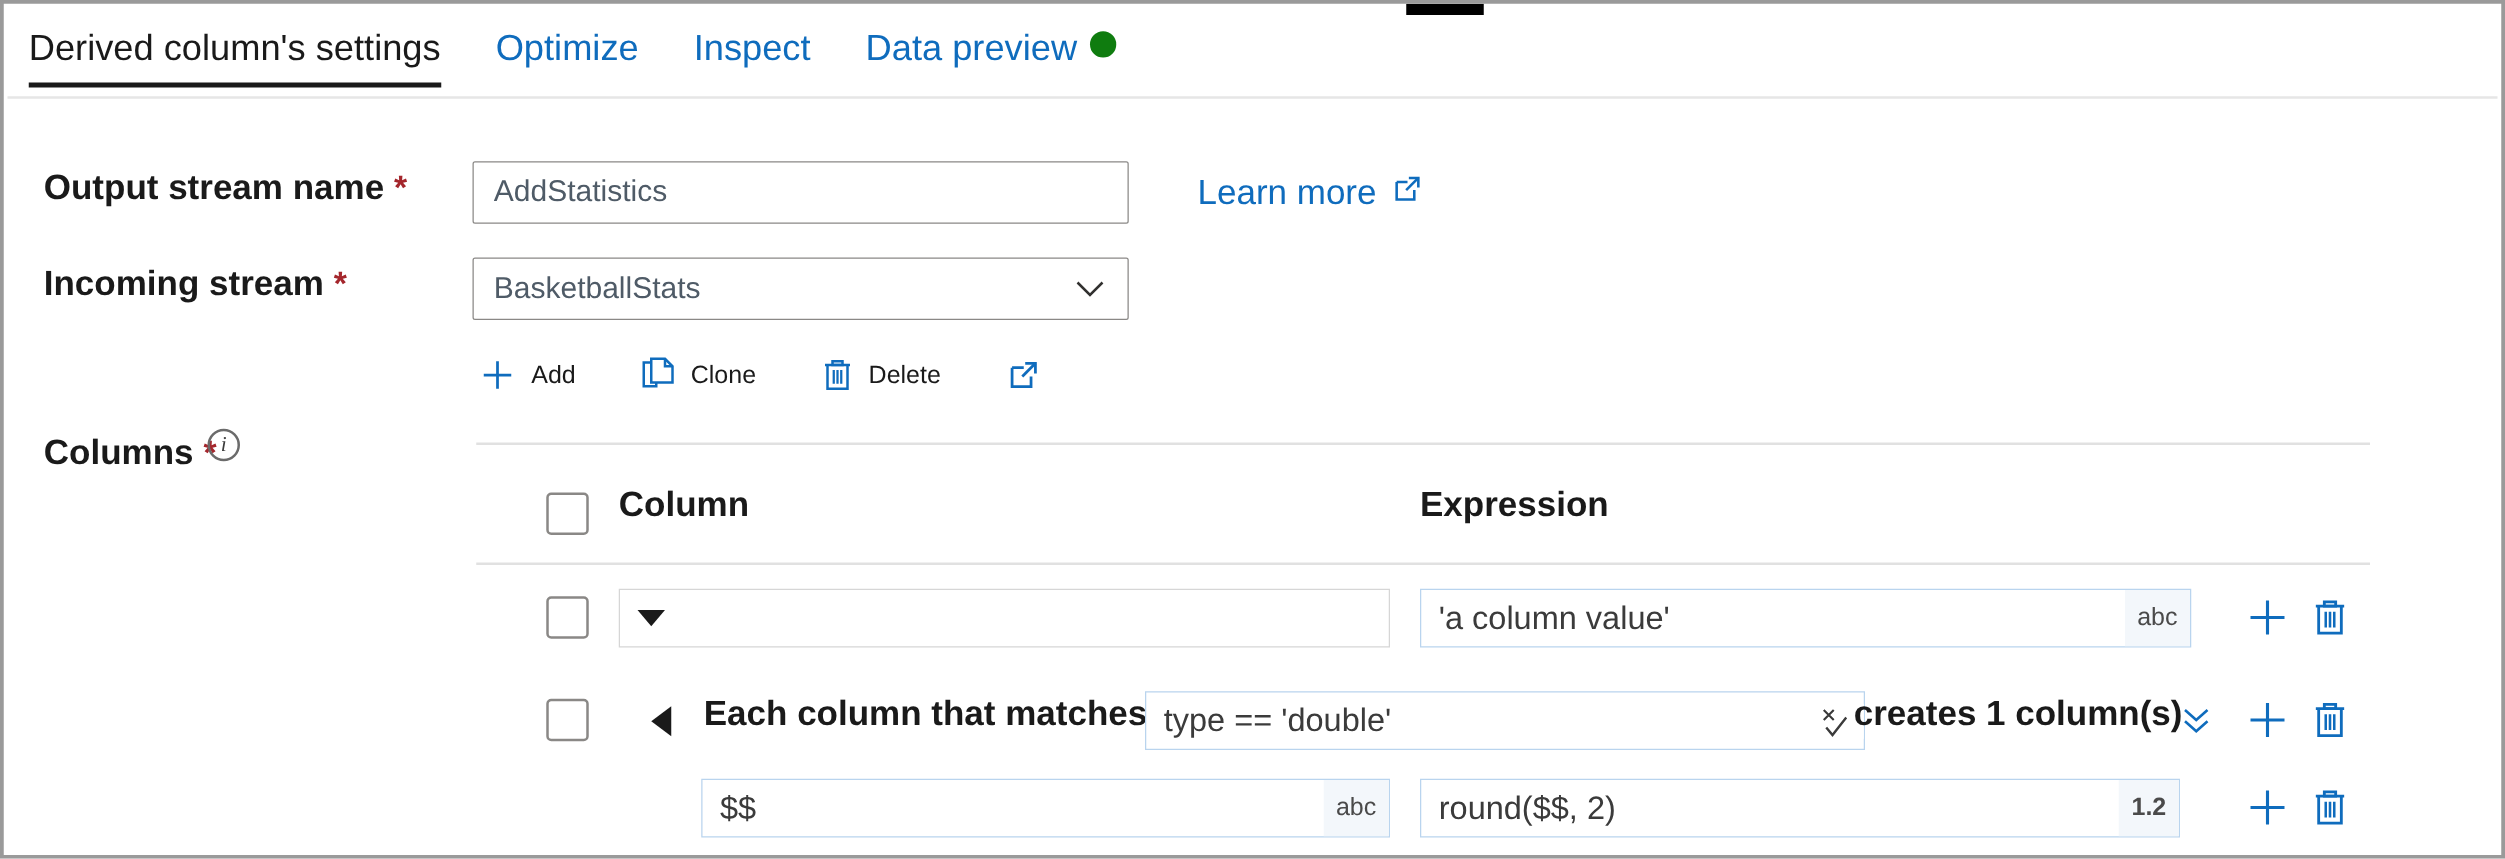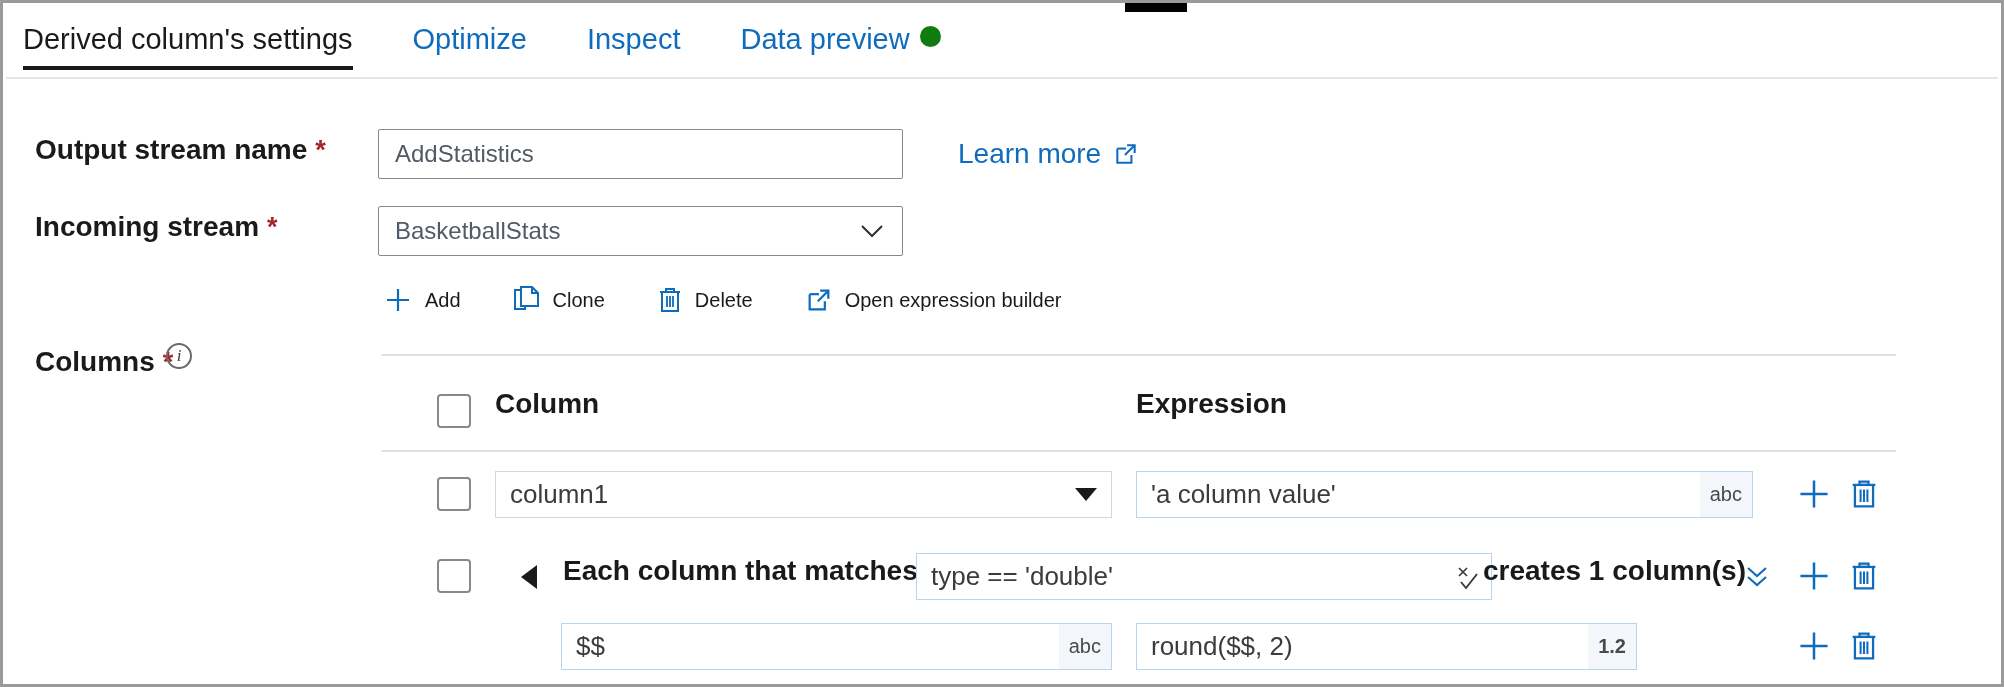--- a/index.html
+++ b/index.html
@@ -24,21 +24,21 @@
     width:62px;height:9px;background:#000000;
   }
   
   .tabbar{
     position:absolute;left:3px;top:3px;right:3px;height:73px;
     border-bottom:2px solid #e6e6e6;
     box-sizing:border-box;
   }
   .tabs{
     position:absolute;left:17px;top:16px;
-    display:flex;align-items:center;gap:16px;
+    display:flex;align-items:center;gap:0px;
   }
   .tab{
     font-size:29px;color:#0f6cbd;
     padding:0 22px 14px 22px;
     white-space:nowrap;
     cursor:pointer;
     position:relative;
     line-height:34px;
   }
   .tab:first-child{padding-left:0px;}
@@ -67,21 +67,21 @@
     background:#ffffff;
     font-size:24px;color:#4f5b67;
     display:flex;align-items:center;
     padding:0 16px;
     border-radius:2px;
   }
   .field.sel{justify-content:space-between;}
   .learnmore{
     position:absolute;
     font-size:28px;color:#0f6cbd;
-    display:flex;align-items:center;gap:12px;
+    display:flex;gap:12px;
     cursor:pointer;white-space:nowrap;
   }
   
   .toolbar{
     position:absolute;left:380px;top:282px;
     display:flex;align-items:center;
   }
   .tbtn{
     display:flex;align-items:center;gap:12px;
     font-size:20px;color:#1a1a1a;
@@ -231,41 +231,39 @@
     </div>
     <div class="tbtn">
       <span class="ic">
         <svg width="28" height="28" viewBox="0 0 24 24">
           <path d="M4 7 L4 20 L17 20 L17 13" fill="none" stroke="#0f6cbd" stroke-width="1.9"></path>
           <path d="M4 7 L12 7" fill="none" stroke="#0f6cbd" stroke-width="1.9"></path>
           <path d="M13 4 L20 4 L20 11" fill="none" stroke="#0f6cbd" stroke-width="1.9"></path>
           <path d="M20 4 L11 13" fill="none" stroke="#0f6cbd" stroke-width="1.9"></path>
         </svg>
       </span>
-      <span>Open expression builder</span>
     </div>
   </div>
 
   <div class="label" style="left:32px;top:342px;">
     <span>Columns</span><span class="req">*</span>
   </div>
   <div class="infoicon" style="left:163px;top:340px;">
     <span>i</span>
   </div>
 
   <div class="rule" style="top:351px;"></div>
   <div class="rule" style="top:447px;"></div>
 
   <div class="cbx" style="left:434px;top:391px;"></div>
   <div class="th" style="left:492px;top:385px;">Column</div>
   <div class="th" style="left:1133px;top:385px;">Expression</div>
 
   <div class="cbx" style="left:434px;top:474px;"></div>
   <div class="inp grey" style="left:492px;top:468px;width:617px;height:47px;">
-    <span class="txt">column1</span>
     <span class="caret"></span>
   </div>
   <div class="inp blue" style="left:1133px;top:468px;width:617px;height:47px;">
     <span class="txt">'a column value'</span>
     <span class="typetag">abc</span>
   </div>
   <div class="rowbtn" style="left:1790px;top:470px;width:42px;height:42px;">
     <svg width="34" height="34" viewBox="0 0 30 30">
         <path d="M15 3 L15 27 M3 15 L27 15" stroke="#0f6cbd" stroke-width="2.2" fill="none"></path>
       </svg>
@@ -309,21 +307,21 @@
       <path d="M9 4 L17 4 L17 7 L9 7 Z" fill="none" stroke="#0f6cbd" stroke-width="2"></path>
       <path d="M5 7 L5 26 L21 26 L21 7" fill="none" stroke="#0f6cbd" stroke-width="2"></path>
       <path d="M10 11 L10 22 M13 11 L13 22 M16 11 L16 22" stroke="#0f6cbd" stroke-width="1.8"></path>
     </svg>
   </div>
 
   <div class="inp blue" style="left:558px;top:620px;width:551px;height:47px;">
     <span class="txt">$$</span>
     <span class="typetag">abc</span>
   </div>
-  <div class="inp blue" style="left:1133px;top:620px;width:501px;height:47px;">
+  <div class="inp blue" style="left:1133px;top:620px;width:608px;height:47px;">
     <span class="txt">round($$, 2)</span>
     <span class="typetag bold">1.2</span>
   </div>
   <div class="rowbtn" style="left:1790px;top:622px;width:42px;height:42px;">
     <svg width="34" height="34" viewBox="0 0 30 30">
         <path d="M15 3 L15 27 M3 15 L27 15" stroke="#0f6cbd" stroke-width="2.2" fill="none"></path>
       </svg>
   </div>
   <div class="rowbtn" style="left:1840px;top:622px;width:42px;height:42px;">
     <svg width="30" height="34" viewBox="0 0 26 30">

